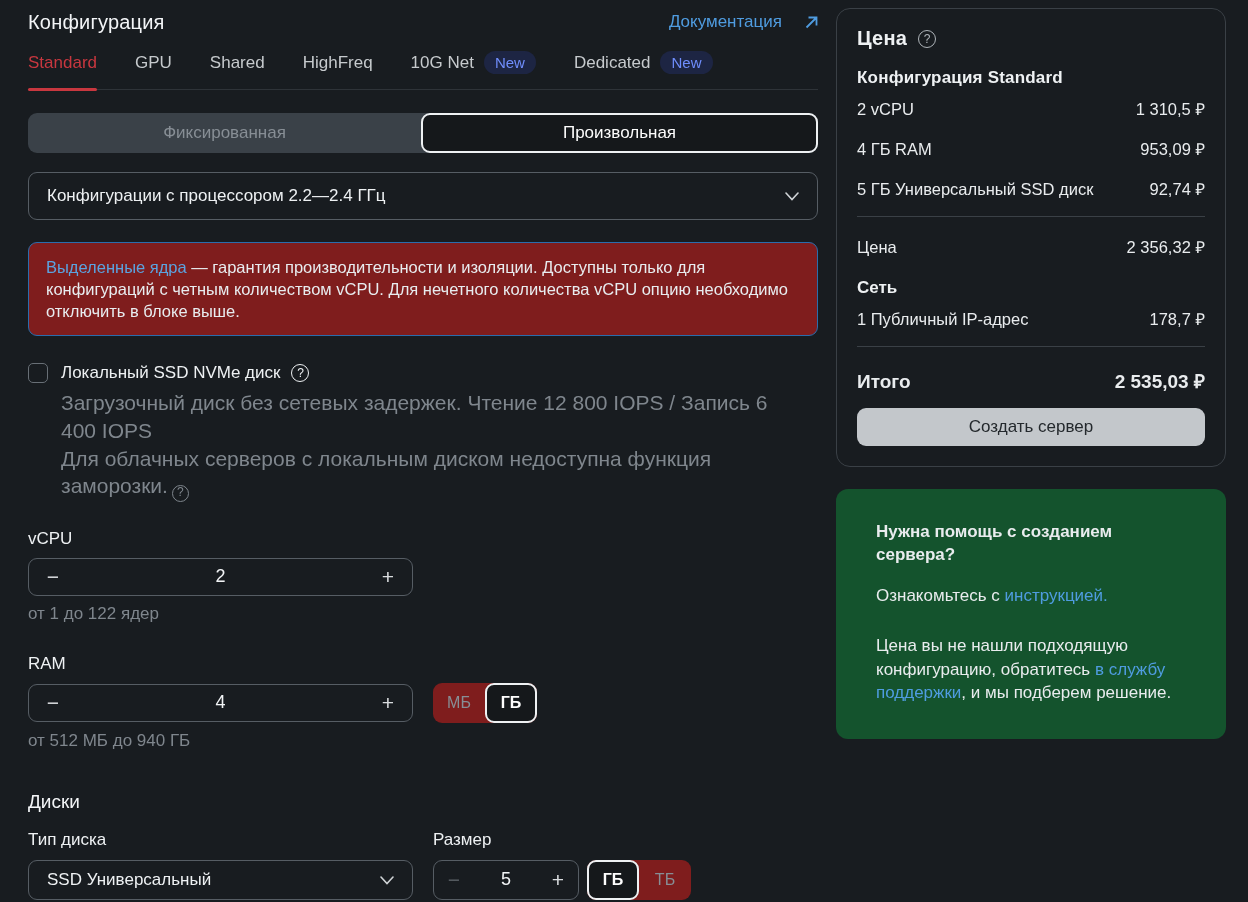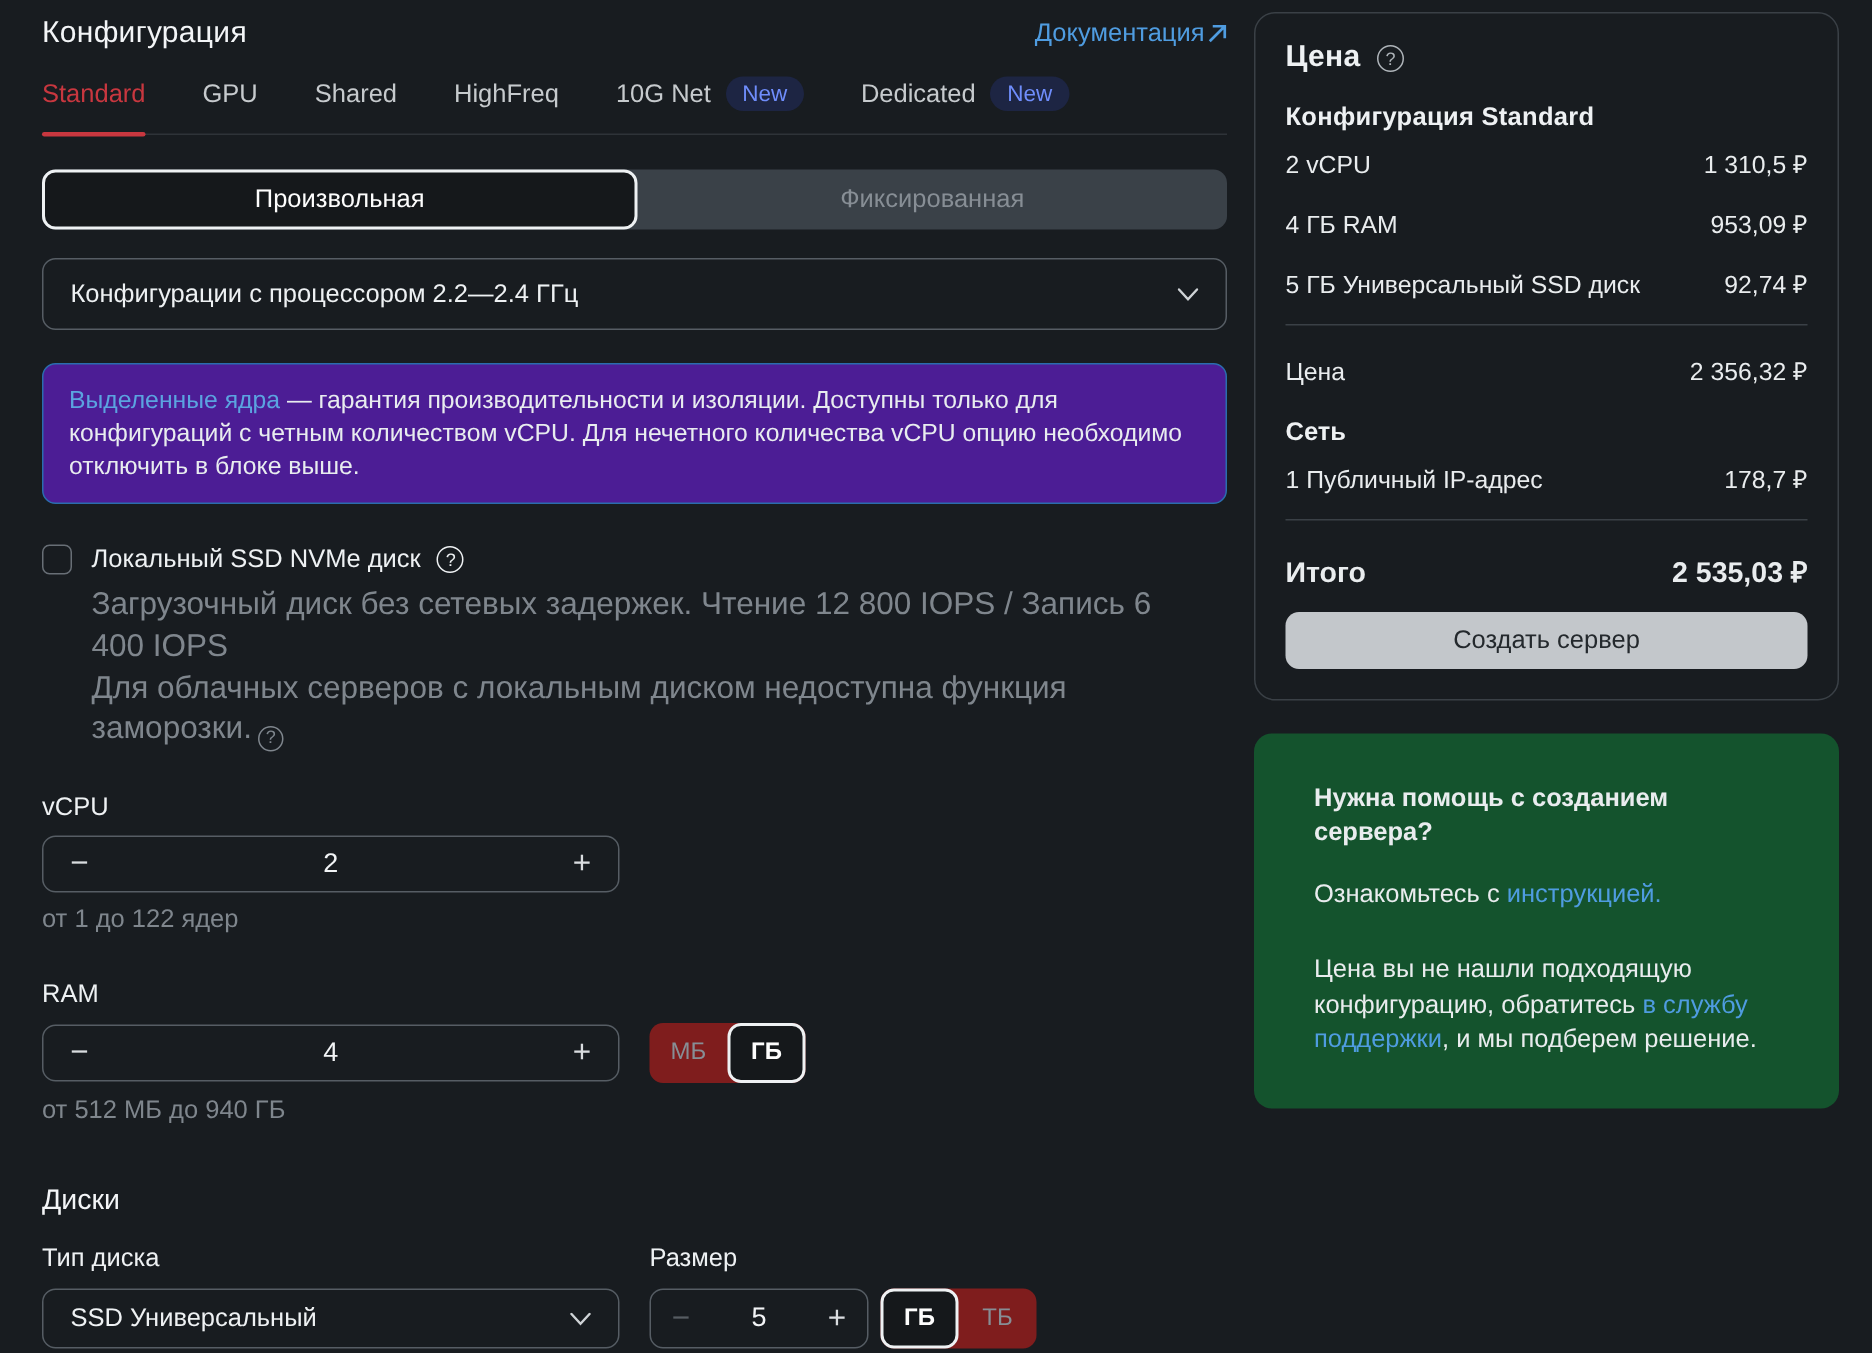--- a/index.html
+++ b/index.html
@@ -5,21 +5,21 @@
   * { margin:0; padding:0; box-sizing:border-box; }
   html,body { width:1248px; height:902px; background:#181c20; overflow:hidden;
     font-family:"Liberation Sans", sans-serif; color:#eef1f3; }
   .page { display:flex; gap:18px; padding:8px 22px 0 28px; }
   .left-col { width:790px; }
   .right-col { width:390px; }
 
   
   .hdr-row { display:flex; justify-content:space-between; align-items:center; height:28px; }
   .page-title { font-size:20px; font-weight:500; letter-spacing:.2px; color:#f3f5f7; }
-  .doc-link { font-size:17px; color:#4f9ce0; display:flex; align-items:center; gap:2px; cursor:pointer; }
+  .doc-link { font-size:17px; color:#4f9ce0; display:flex; align-items:center; gap:23px; cursor:pointer; }
   .doc-link svg { display:block; }
 
   
   .tabs { display:flex; gap:38px; margin-top:15px; border-bottom:1px solid #2e3338; }
   .tab { font-size:17px; color:#c6cacd; padding-bottom:15px; position:relative; cursor:pointer;
     display:flex; align-items:center; gap:10px; }
   .tab.active { color:#c8373f; }
   .tab.active::after { content:""; position:absolute; left:0; right:0; bottom:-2px; height:3px;
     background:#c8373f; border-radius:2px; }
   .badge { background:#1d2543; color:#6f8dfb; font-size:15px; padding:3px 11px; border-radius:13px; }
@@ -30,21 +30,21 @@
     font-size:17px; color:#878e95; cursor:pointer; }
   .seg-wide .seg.active { background:#15181b; border:2px solid #eef1f3; border-radius:9px; color:#fdfdfd; }
 
   
   .select { margin-top:19px; height:48px; border:1px solid #565d64; border-radius:9px;
     display:flex; align-items:center; justify-content:space-between; padding:0 18px;
     font-size:17px; color:#eef1f3; cursor:pointer; background:transparent; }
   .select svg { flex:none; }
 
   
-  .info-box { margin-top:22px; background:#4c1d95; border:1px solid #2a6dad; border-radius:9px;
+  .info-box { margin-top:22px; background:#7f1d1d; border:1px solid #2a6dad; border-radius:9px;
     padding:13px 17px; font-size:16.5px; line-height:1.34; color:#e8ecef; max-width:790px; }
   .info-box .blue { color:#5ba3e0; cursor:pointer; }
 
   
   .chk-row { margin-top:27px; display:flex; align-items:center; gap:13px; }
   .checkbox { width:20px; height:20px; border:1.5px solid #686f76; border-radius:5px; flex:none; cursor:pointer; }
   .chk-label { font-size:17px; color:#eef1f3; display:flex; align-items:center; gap:11px; }
   .qicon { width:18px; height:18px; border:1.5px solid currentColor; border-radius:50%;
     display:inline-flex; align-items:center; justify-content:center; font-size:12px; flex:none; cursor:pointer; }
   .qicon::after { content:"?"; }
@@ -147,22 +147,22 @@
         <span>10G Net</span>
         <span class="badge">New</span>
       </div>
       <div class="tab">
         <span>Dedicated</span>
         <span class="badge">New</span>
       </div>
     </div>
 
     <div class="seg-wide">
+      <div class="seg">Фиксированная</div>
       <div class="seg active">Произвольная</div>
-      <div class="seg">Фиксированная</div>
     </div>
 
     <div class="select">
       <span>Конфигурации с процессором 2.2—2.4 ГГц</span>
       <span><svg width="14" height="9" viewBox="0 0 14 9">
             <path d="M1 1 L7 7.5 L13 1" stroke="#cfd3d6" stroke-width="1.6" fill="none" stroke-linecap="round"></path>
           </svg></span>
     </div>
 
     <div class="info-box">

